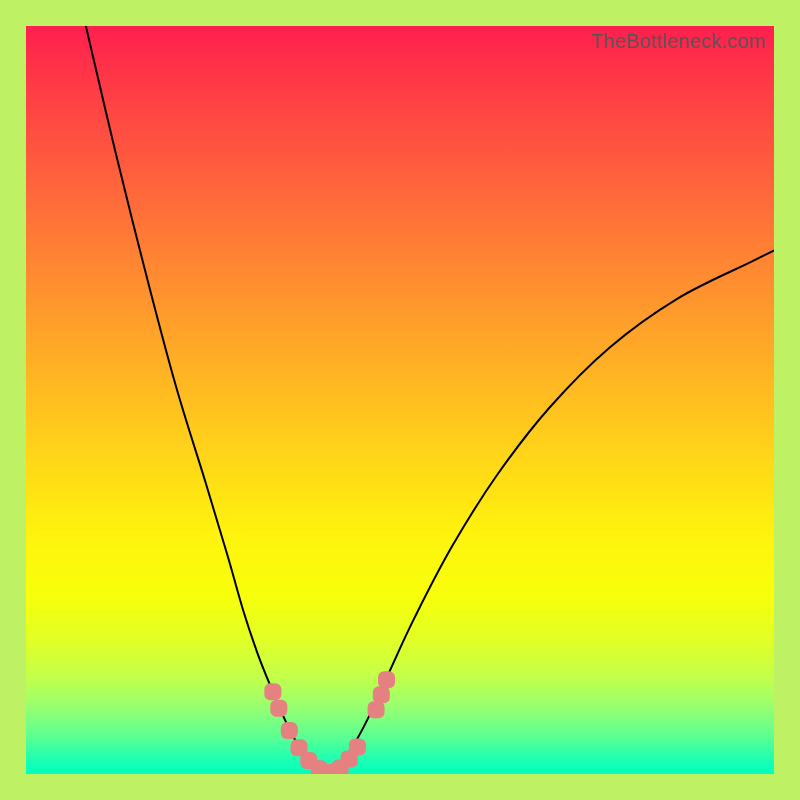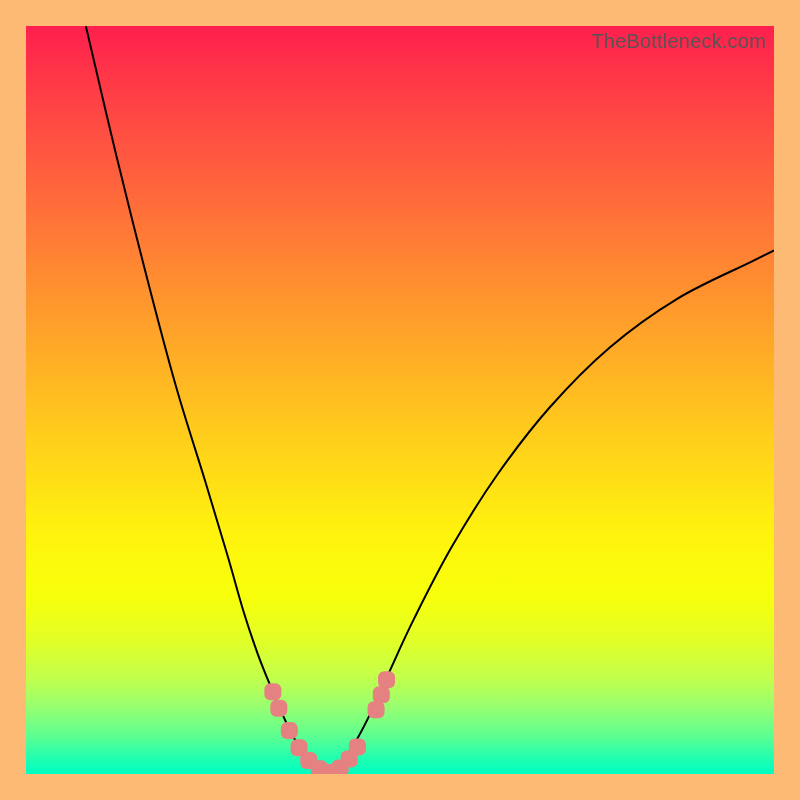--- a/index.html
+++ b/index.html
@@ -8,21 +8,21 @@
     width: 800px;
     height: 800px;
     background: #000;
     font-family: Arial, Helvetica, sans-serif;
     overflow: hidden;
   }
   .frame {
     position: relative;
     width: 800px;
     height: 800px;
-    background: #fdba74;
+    background: #bef264;
   }
   .plot-area {
     position: absolute;
     left: 26px;
     top: 26px;
     width: 748px;
     height: 748px;
     background: linear-gradient(
       to bottom,
       #ff1f4e 0%,

